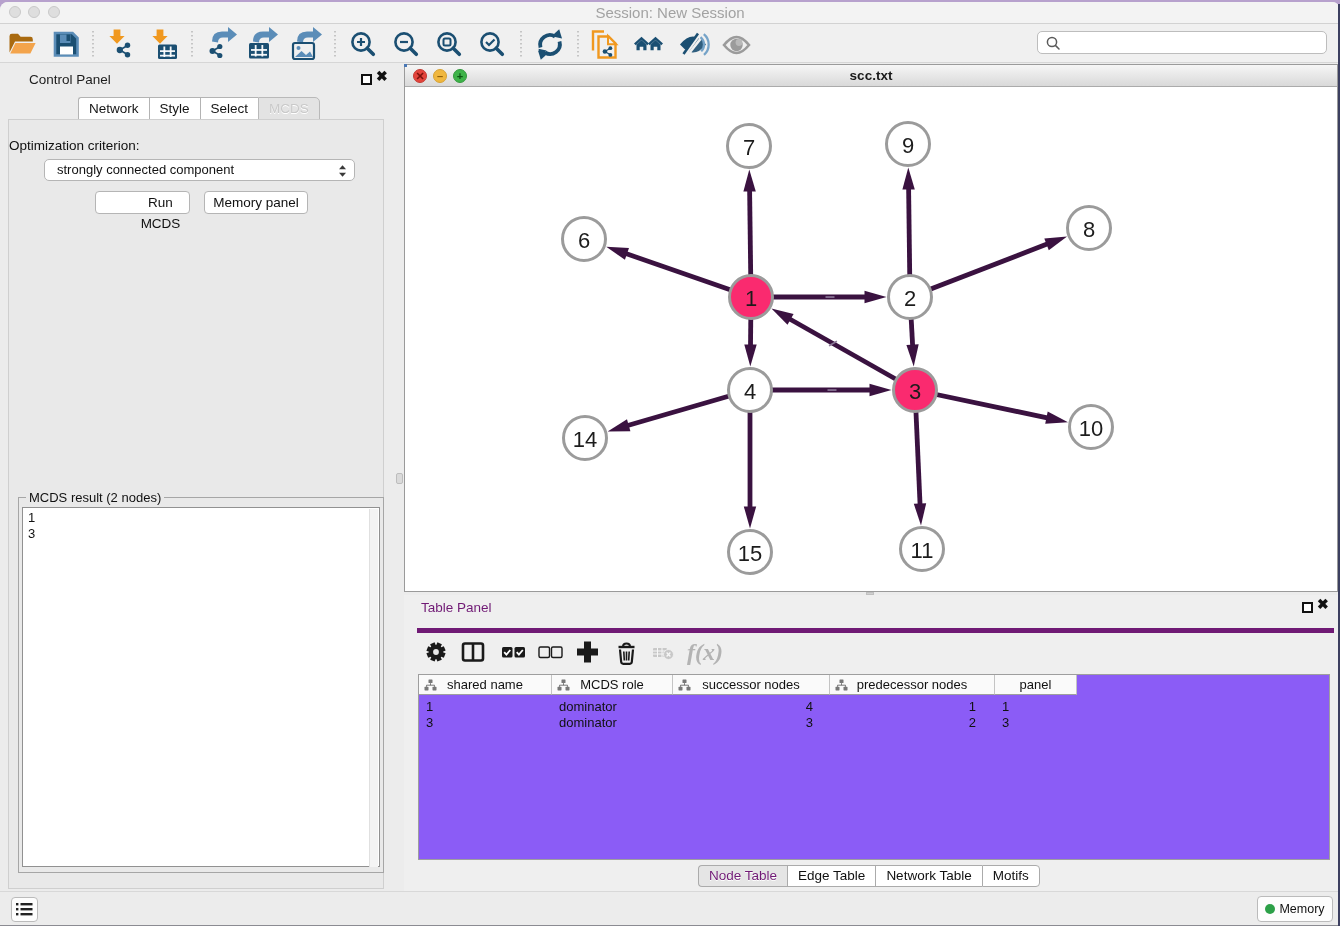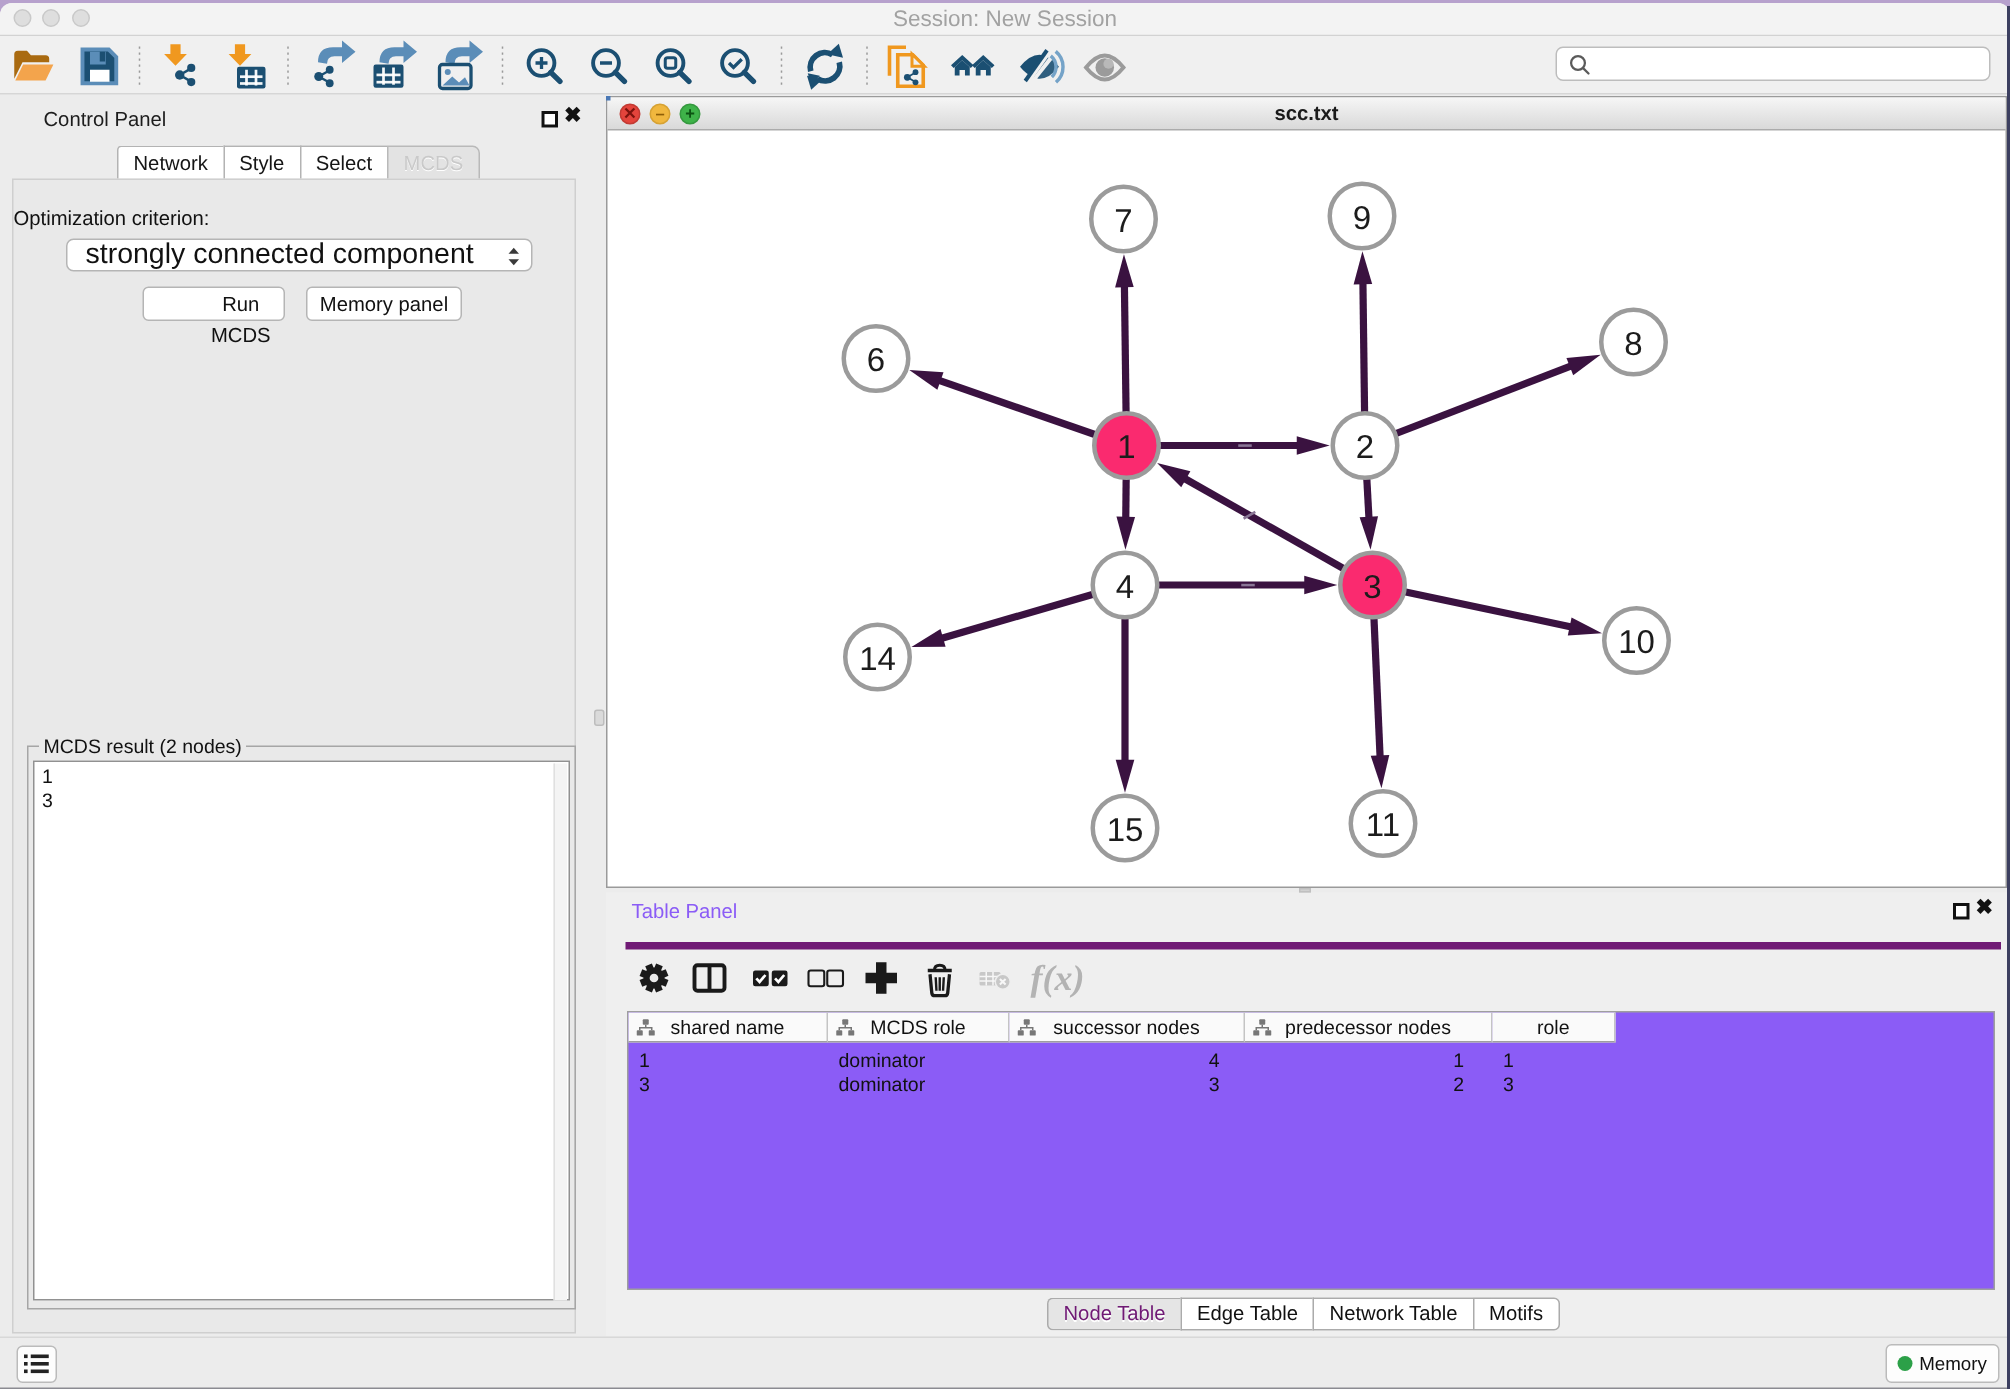--- a/index.html
+++ b/index.html
@@ -18,36 +18,36 @@
 #cpanel { position:absolute; left:0; top:63px; width:392px; height:826px; background:#ececec; }
 #cp-title { position:absolute; left:29px; top:7px; font-size:13.5px; color:#1d1d1d; }
 .hdrbtn-sq { position:absolute; top:74px; left:361px; width:11px; height:11px; border:2px solid #111; background:#fff; }
 .hdrbtn-x { position:absolute; top:68px; left:376px; font-size:14px; font-weight:bold; color:#111; }
 #cp-tabs { position:absolute; left:78px; top:32px; height:32px; display:flex; font-size:13.5px; }
 .cptab { border:1px solid #b3b3b3; border-right:none; background:#fff; padding:2px 10px; line-height:17px; color:#151515; }
 .cptab.first { border-radius:3px 0 0 3px; }
 .cptab.sel { background:#e3e3e3; color:#c9c9c9; border:1px solid #b9b9b9; border-radius:0 5px 5px 0; text-shadow:0 1px 0 #fff; }
 #cp-inner { position:absolute; left:8px; top:54px; width:376px; height:770px; background:#e9e9e9; border:1px solid #cfcfcf; }
 #opt-label { position:absolute; top:18px; width:100%; text-align:left; font-size:13.5px; color:#111; }
-#opt-select { position:absolute; left:35px; top:39px; width:311px; height:22px; background:#fff; border:1px solid #b5b5b5; border-radius:5px; font-size:19px; color:#111; line-height:20px; padding-left:12px; }
+#opt-select { position:absolute; left:35px; top:39px; width:311px; height:22px; background:#fff; border:1px solid #b5b5b5; border-radius:5px; font-size:13px; color:#111; line-height:20px; padding-left:12px; }
 .btn { position:absolute; top:71px; height:23px; background:#fff; border:1px solid #b5b5b5; border-radius:4px; font-size:13.5px; color:#111; text-align:center; line-height:21px; }
 #btn-run { left:86px; width:95px;padding-left:36px; }
 #btn-close { left:195px; width:104px; }
 #mcds-group { position:absolute; left:9px; top:377px; width:366px; height:376px; border:1px solid #a6a6a6; border-radius:0; }
 #mcds-label { position:absolute; left:7px; top:-8px; background:#e9e9e9; padding:0 3px; font-size:13px; color:#111; }
 #mcds-text { position:absolute; left:3px; top:9px; width:358px; height:360px; background:#fff; border:1px solid #919191; font-size:13px; color:#111; line-height:16px; padding:2px 0 0 5px; }
 #mcds-scroll { position:absolute; right:1px; top:1px; width:9px; height:358px; background:#f4f4f4; border-left:1px solid #e0e0e0; }
 
 #netwin { position:absolute; left:404px; top:62px; width:934px; height:528px; background:#fff; border:1px solid #9a9a9a; }
 #net-titlebar { position:absolute; left:0; top:0; width:932px; height:22px; background:linear-gradient(#f6f6f6,#d9d9d9); border-bottom:1px solid #ababab; }
 .mtl { position:absolute; top:4px; width:14px; height:14px; border-radius:50%; font-size:11px; font-weight:bold; text-align:center; line-height:13px; }
 #net-title { position:absolute; top:3px; width:100%; text-align:center; font-size:13.5px; font-weight:bold; color:#1a1a1a; }
 
 #tpanel { position:absolute; left:404px; top:593px; width:936px; height:296px; background:#efefef; }
-#tp-title { position:absolute; left:17px; top:5px; font-size:13.5px; color:#8b5cf6; }
+#tp-title { position:absolute; left:17px; top:5px; font-size:13.5px; color:#701a75; }
 #tp-toolbar { position:absolute; left:13px; top:33px; width:917px; height:38px; border-top:5px solid #701a75;font-weight:bold; }
 #tp-table { position:absolute; left:14px; top:79px; width:912px; height:186px; background:#8b5cf6; border:1px solid #9e9e9e; }
 #tp-header { position:absolute; left:0; top:0; height:20px; display:flex; font-size:13px; color:#111; }
 .thc { border-right:1px solid #c4c4c4; border-bottom:1px solid #9e9e9e; background:#fafafa; display:flex; align-items:center; justify-content:center; position:relative; }
 .thc svg { position:absolute; left:5px; top:4px; }
 .trow { position:absolute; font-size:13px; color:#111; height:16px; line-height:16px; }
 #tp-tabs { position:absolute; left:294px; top:270px; height:22px; display:flex; font-size:13.5px; font-weight:500; }
 .tptab { border:1px solid #ababab; border-right:none; background:#fff; padding:2px 10px; line-height:16px; color:#111; }
 .tptab.sel { background:#e5e5e5; color:#701a75; text-shadow:0 1px 0 #fff; border-radius:4px 0 0 4px; }
 .tptab.last { border-right:1px solid #ababab; border-radius:0 4px 4px 0; }
@@ -362,21 +362,21 @@
                 <rect x="0.5" y="7.8" width="4" height="3.6" rx="0.6"></rect>
                 <rect x="8.5" y="7.8" width="4" height="3.6" rx="0.6"></rect>
               </g>
               <g stroke="#777" fill="none" stroke-width="1">
                 <path d="M 6.5 4.2 v 2 M 2.5 7.8 v -1.6 h 8 v 1.6"></path>
               </g>
             </svg>
             <span>predecessor nodes</span>
           </div>
           <div class="thc" style="width:82px;">
-            <span>role</span>
+            <span>panel</span>
           </div>
         </div>
       <div class="trow" style="left:7px; top:24px;">1</div>
         <div class="trow" style="left:140px; top:24px;">dominator</div>
         <div class="trow" style="left:254px; top:24px; width:140px; text-align:right;">4</div>
         <div class="trow" style="left:411px; top:24px; width:146px; text-align:right;">1</div>
         <div class="trow" style="left:583px; top:24px;">1</div>
         <div class="trow" style="left:7px; top:40px;">3</div>
         <div class="trow" style="left:140px; top:40px;">dominator</div>
         <div class="trow" style="left:254px; top:40px; width:140px; text-align:right;">3</div>

